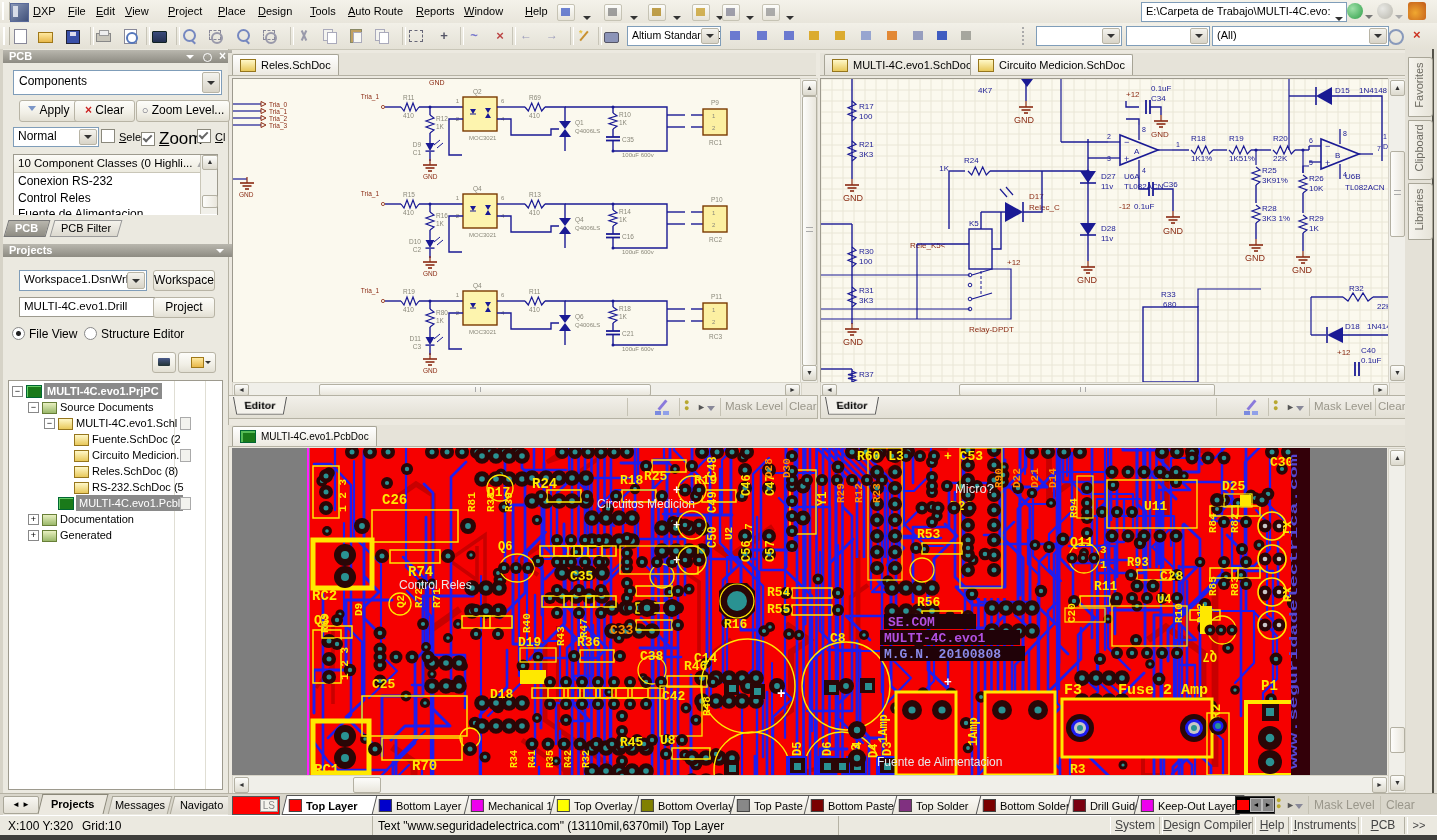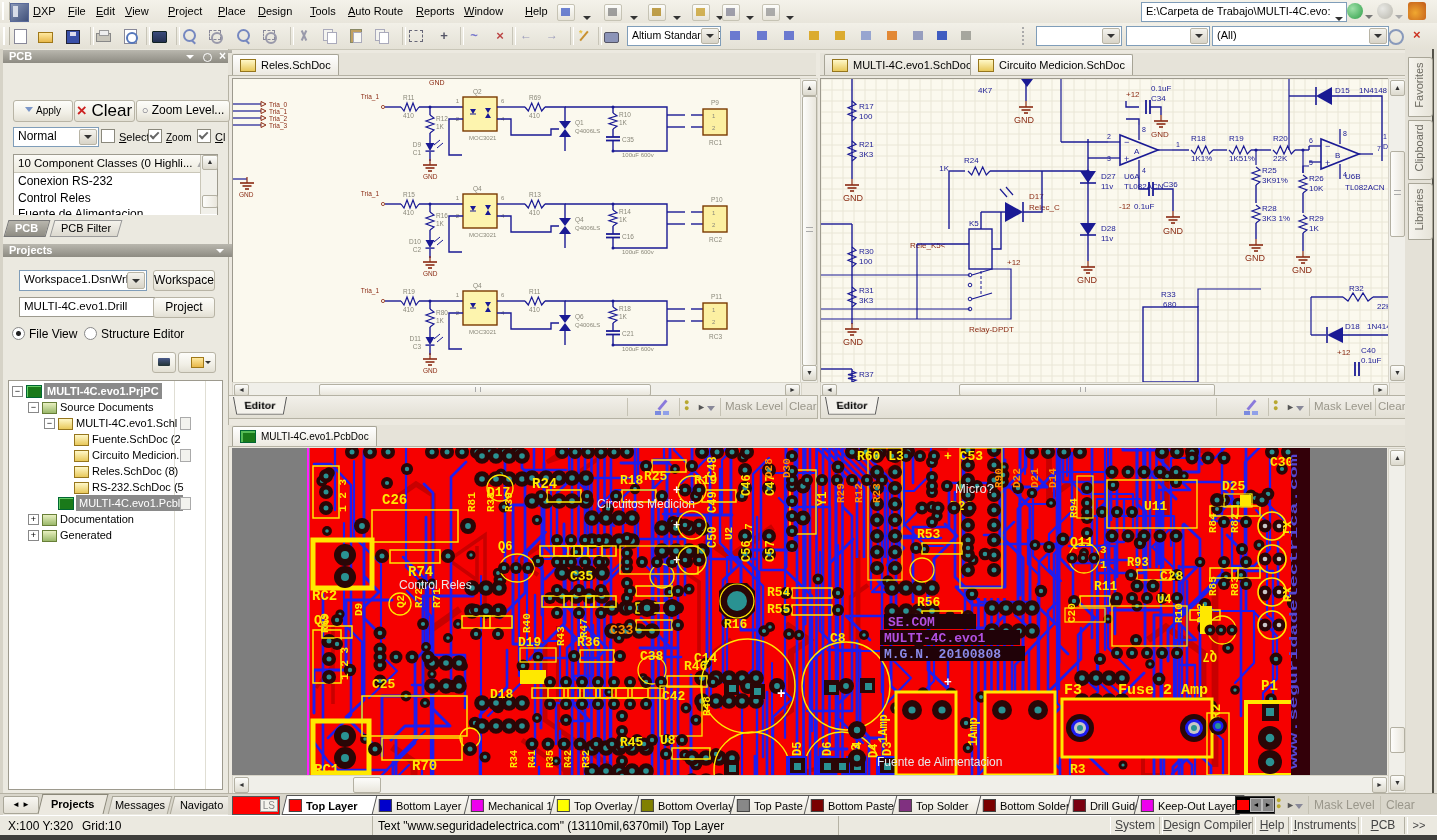--- a/index.html
+++ b/index.html
@@ -199,26 +199,27 @@
     <div class="combo" style="left:1126px;top:3px;width:82px;height:18px">
       <span class="arr"></span>
     </div>
     <div class="combo" style="left:1212px;top:3px;width:171px;height:18px;line-height:16px;padding-left:4px">(All)<span class="arr"></span></div>
     <div class="abs" style="left:1388px;top:6px;width:12px;height:12px;border-radius:50%;border:2px solid #8899bb"></div>
     <div class="abs" style="left:1413px;top:4px;color:#cc3322;font-weight:bold;font-size:13px">×</div>
   </div>
 <div class="abs" style="left:0;top:49px;width:228px;height:766px;background:#ebe9e0;border-right:1px solid #b5b2a4">
     <div class="abs" style="left:0;top:0;width:3px;height:766px;background:#d6d3c7"></div>
     <div class="abs phead" style="left:3px;top:1px;width:223px;height:13px;font-size:11px">PCB<span style="position:absolute;right:38px;top:5px;border:4px solid transparent;border-top:4px solid #fff;border-bottom:0"></span><span style="position:absolute;right:20px;top:3px;width:7px;height:7px;border:1px solid #fff;border-radius:50%"></span><span style="position:absolute;right:6px;top:0;color:#fff;font-weight:bold;font-size:12px">×</span></div>
-    <div class="btn abs" style="left:13px;top:51px;width:58px;height:20px;line-height:19px;font-size:10px"><i class="tridn"></i>Apply</div>
-    <div class="btn abs" style="left:74px;top:51px;width:59px;height:20px;line-height:19px;font-size:17px"><span style="color:#cc2222;font-weight:bold">×</span> Clear</div>
+    <div class="combo" style="left:13px;top:21px;width:202px;height:23px;line-height:21px;padding-left:5px;font-size:12px">Components<span class="arr"></span></div>
+    <div class="btn abs" style="left:19px;top:51px;width:58px;height:20px;line-height:19px;font-size:12px"><i class="tridn"></i>Apply</div>
+    <div class="btn abs" style="left:74px;top:51px;width:59px;height:20px;line-height:19px;font-size:12px"><span style="color:#cc2222;font-weight:bold">×</span> Clear</div>
     <div class="btn abs" style="left:136px;top:51px;width:92px;height:20px;line-height:19px;font-size:12px"><span style="color:#667;font-size:11px">○</span> Zoom Level...</div>
     <div class="combo" style="left:13px;top:78px;width:80px;height:18px;line-height:16px;padding-left:4px;font-size:12px">Normal<span class="arr"></span></div>
     <div class="abs" style="left:101px;top:80px;font-size:11px"><span class="chk"></span><span class="u">S</span>elect</div>
-    <div class="abs" style="left:148px;top:80px;font-size:10px"><span class="chk"><i class="ck"></i></span><span class="u">Z</span>oom</div>
+    <div class="abs" style="left:141px;top:80px;font-size:17px"><span class="chk"><i class="ck"></i></span><span class="u">Z</span>oom</div>
     <div class="abs" style="left:197px;top:80px;font-size:11px"><span class="chk"><i class="ck"></i></span><span class="u">C</span>l</div>
     <div class="abs" style="left:13px;top:105px;width:203px;height:61px;background:#fff;border:1px solid #9d9a8e">
       <div style="height:17px;line-height:17px;background:linear-gradient(#fcfbf7,#eceade);border-bottom:1px solid #c9c6b8;padding-left:4px;font-size:11.5px;white-space:nowrap;overflow:hidden">10 Component Classes (0 Highli... <span style="color:#aaa;font-size:8px">▲</span></div>
       <div style="height:17px;line-height:17px;padding-left:4px;font-size:12px;white-space:nowrap">Conexion RS-232</div>
       <div style="height:17px;line-height:17px;padding-left:4px;font-size:12px;white-space:nowrap">Control Reles</div>
       <div style="height:8px;line-height:15px;padding-left:4px;font-size:12px;white-space:nowrap;overflow:hidden">Fuente de Alimentacion</div>
       <div style="position:absolute;right:0;top:0;width:16px;height:59px;background:#f1f0ea;border-left:1px solid #c9c6b8">
         <div class="sbtn" style="left:1px;top:0;width:14px;height:13px;text-align:center;line-height:12px;font-size:7px;color:#333">▲</div>
         <div class="thumb" style="left:1px;top:40px;width:14px;height:11px"></div>
       </div>

